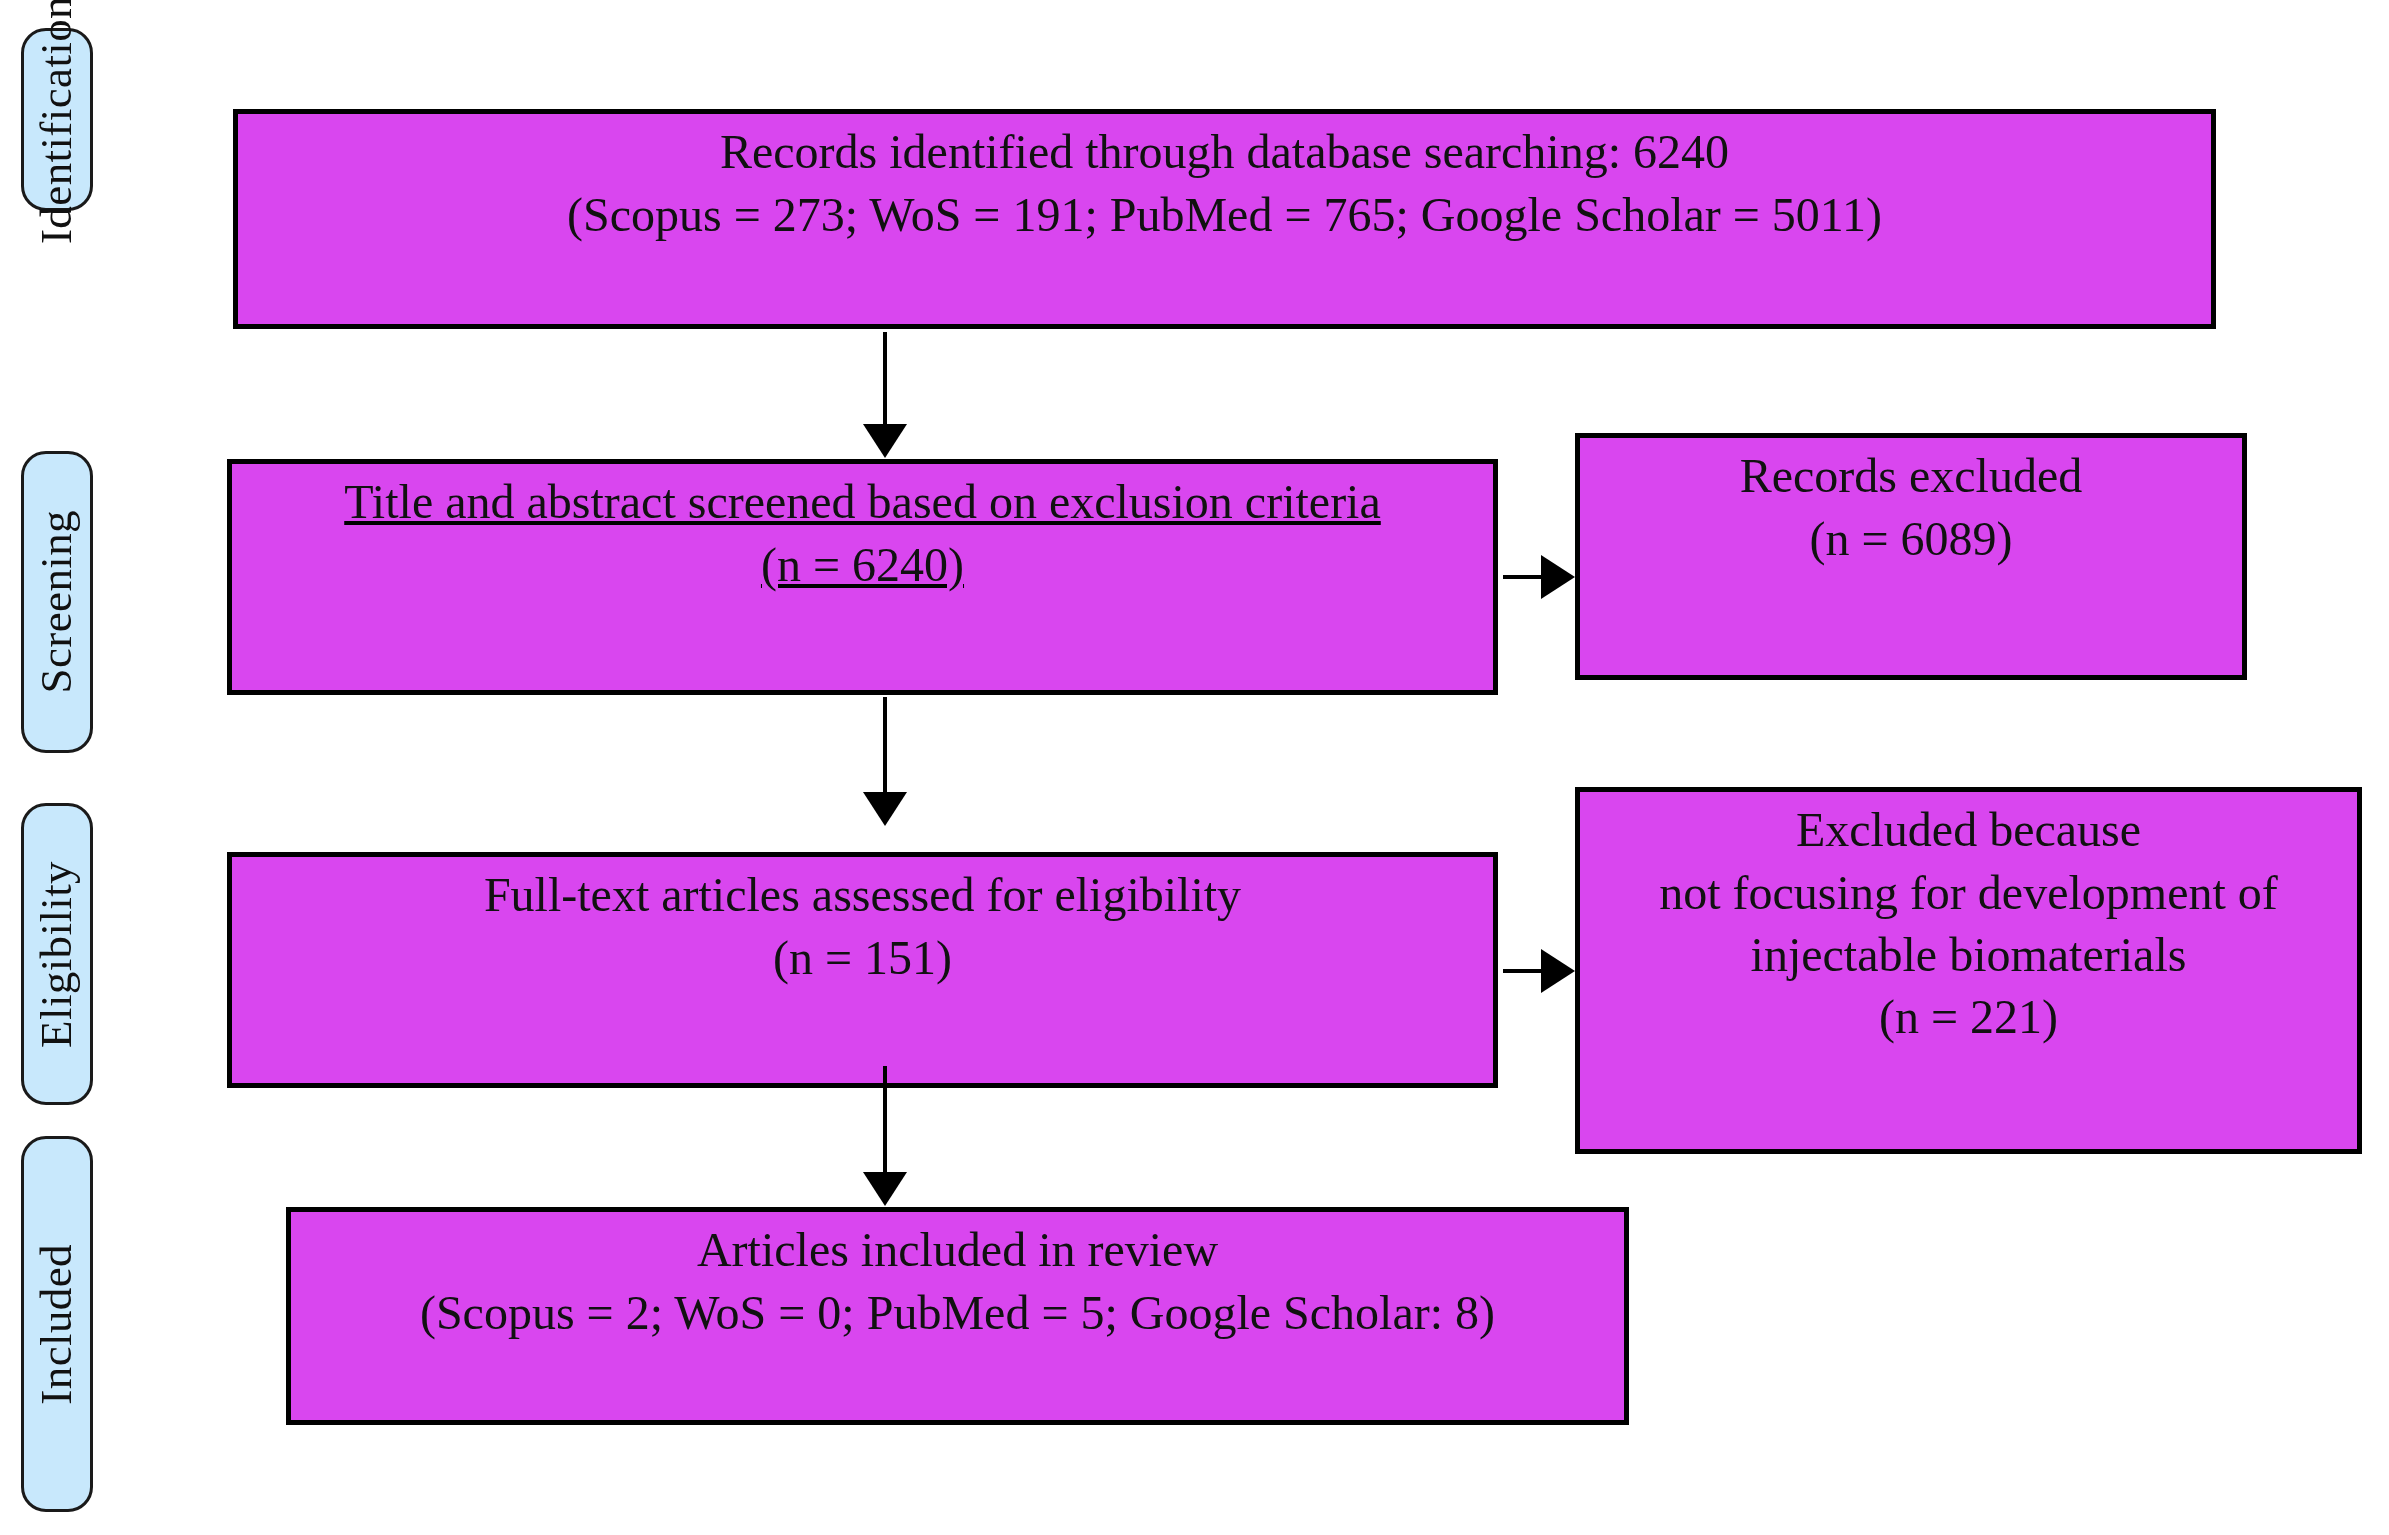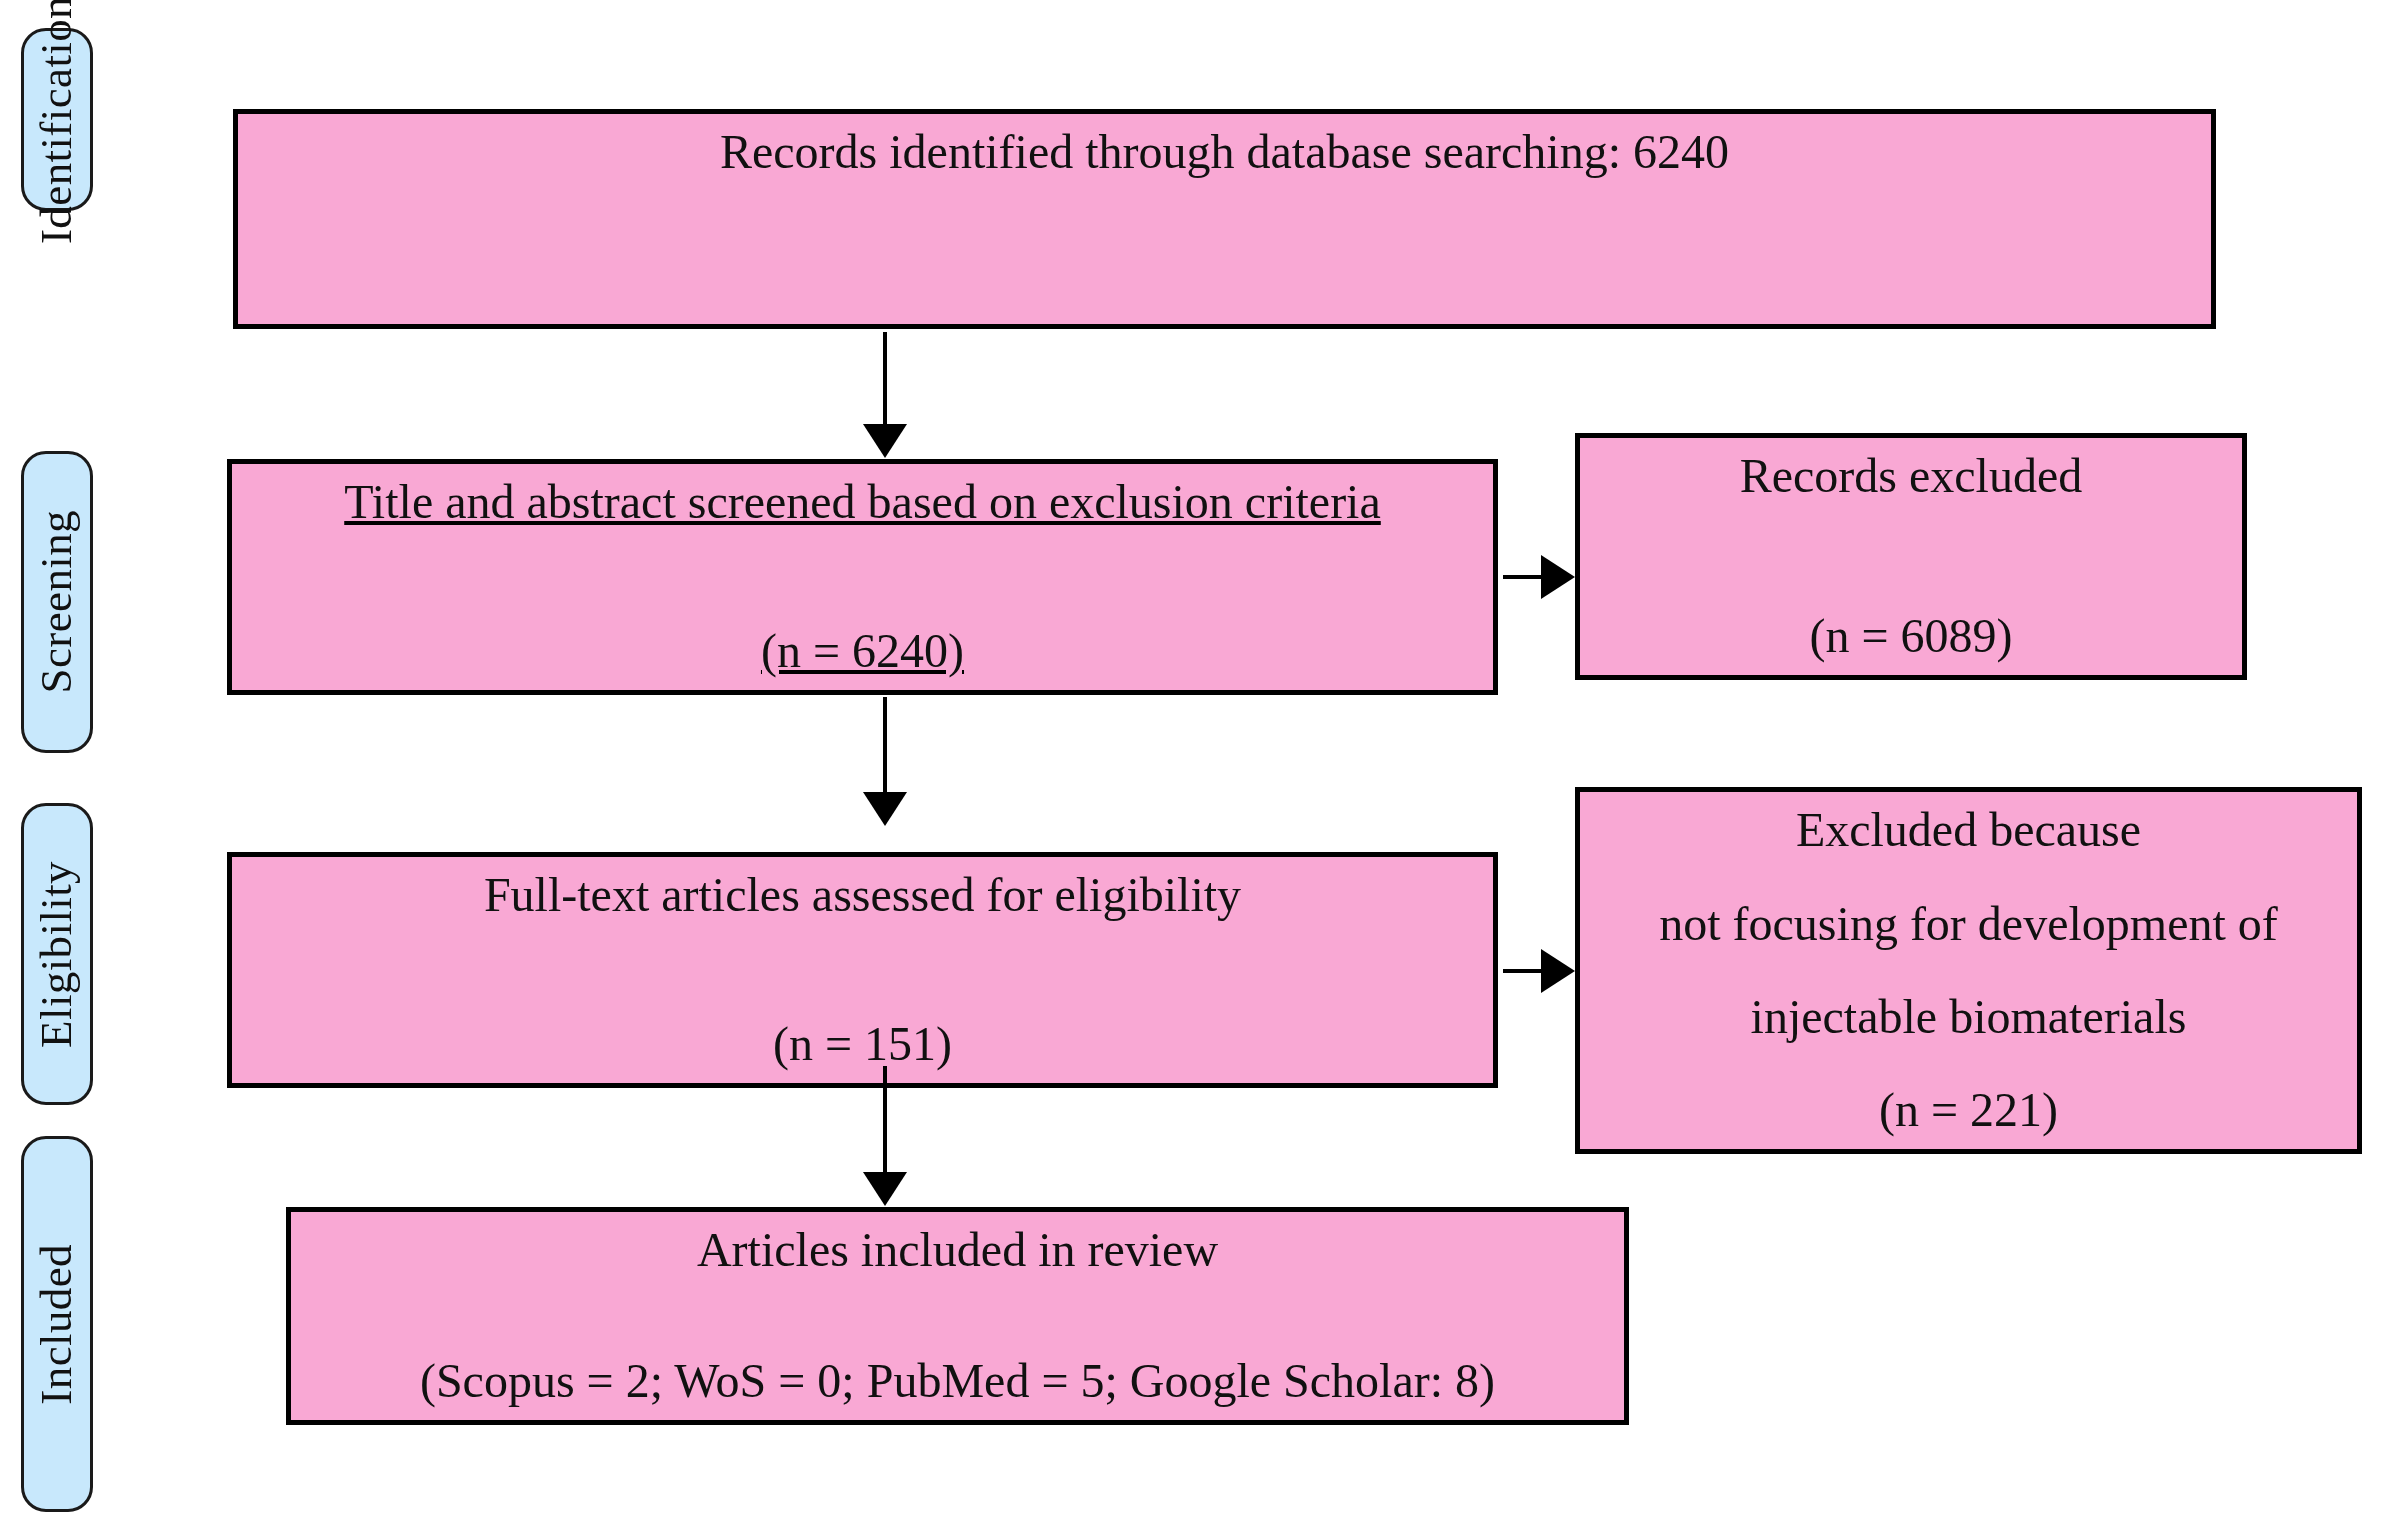--- a/index.html
+++ b/index.html
@@ -34,26 +34,26 @@
     line-height: 1;
     color: #111111;
     white-space: nowrap;
     letter-spacing: 0.4px;
   }
 
   
   .flow-box {
     position: absolute;
     box-sizing: border-box;
-    background: #f9a8d4;
+    background: #d946ef;
     border: 5.1px solid #000000;
     display: flex;
     flex-direction: column;
     align-items: center;
-    justify-content: space-between;
+    justify-content: flex-start;
     padding: 7.3px 17.6px;
   }
   .flow-box .line {
     font-size: 48px;
     line-height: 1.30;
     color: #111111;
     text-align: center;
     white-space: nowrap;
   }
   .flow-box.wrapbox .line {
@@ -117,20 +117,21 @@
   <div class="stage-pill" style="left:20.5px; top:803px; width:72px; height:302px;">
     <span class="stage-label">Eligibility</span>
   </div>
 
   <div class="stage-pill" style="left:20.5px; top:1136px; width:72px; height:376px;">
     <span class="stage-label">Included</span>
   </div>
 
   <div class="flow-box" style="left:233px; top:109px; width:1983px; height:220px;">
     <div class="line">Records identified through database searching: 6240</div>
+    <div class="line">(Scopus = 273; WoS = 191; PubMed = 765; Google Scholar = 5011)</div>
   </div>
 
   <div class="connector-v" style="left:883px; top:332px; width:4.4px; height:125px;">
     <div class="shaft" style="height:97px;"></div>
     <div class="head" style="top:92px;"></div>
   </div>
 
   <div class="flow-box" style="left:227px; top:459px; width:1271px; height:236px;text-decoration:underline;">
     <div class="line">Title and abstract screened based on exclusion criteria</div>
     <div class="line">(n = 6240)</div>

